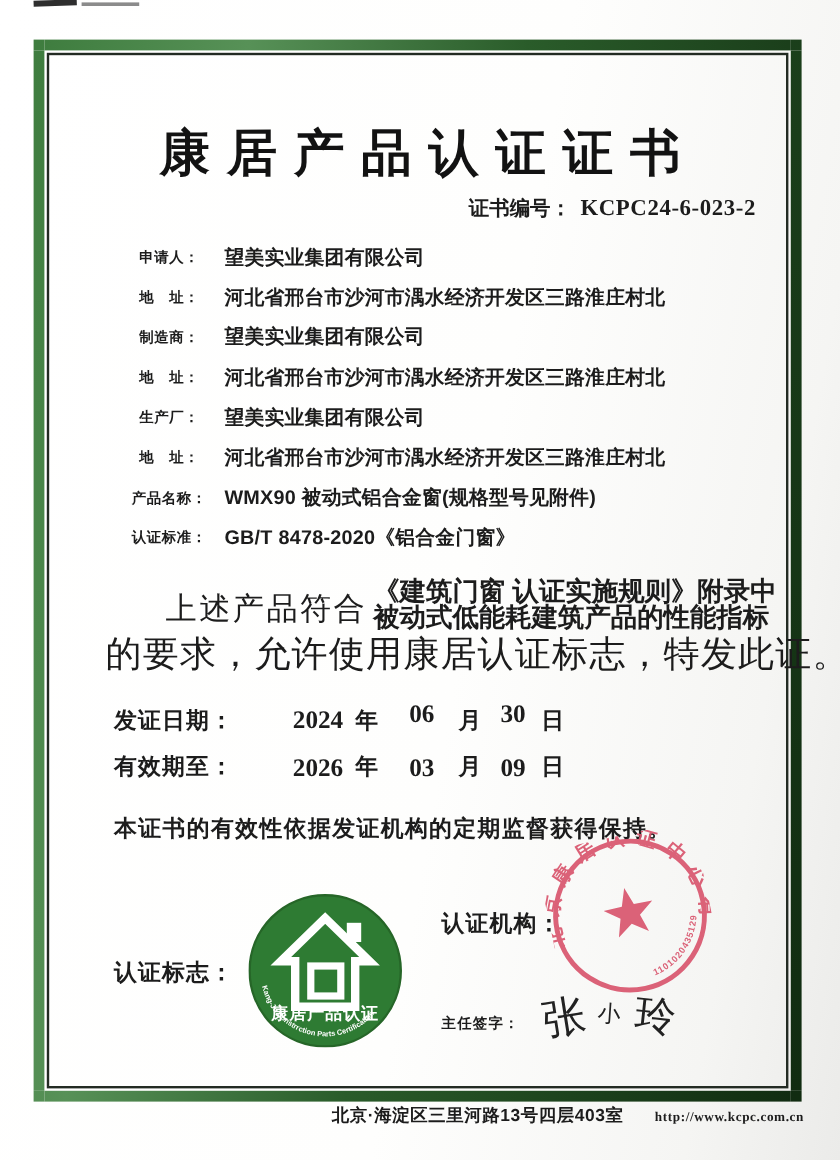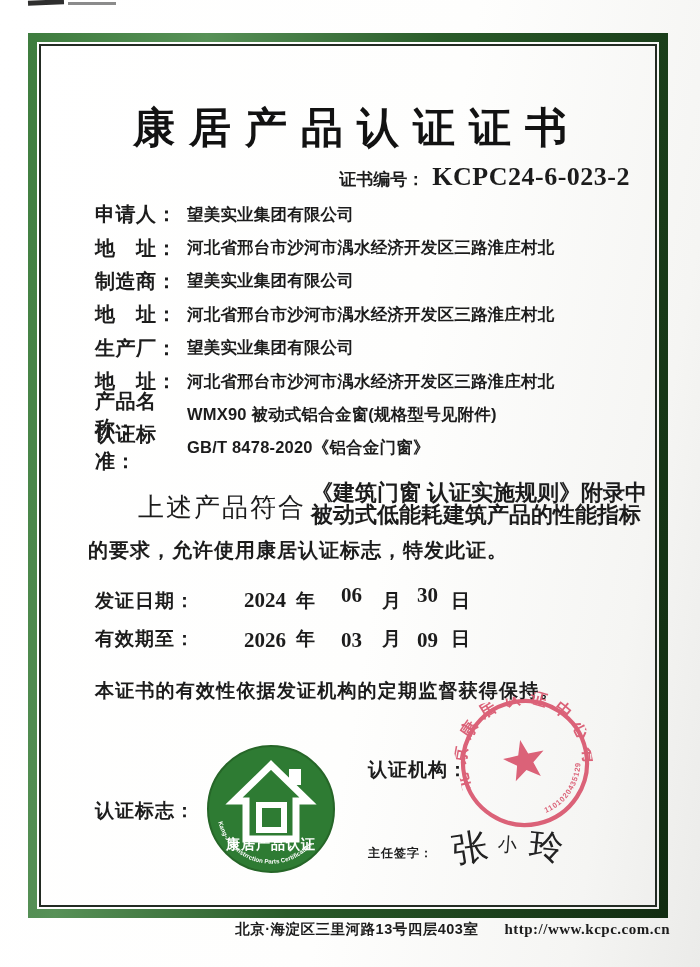--- a/index.html
+++ b/index.html
@@ -24,32 +24,32 @@
   }
   .frame-inner{position:absolute;inset:2px;border:2px solid #232b23;}
   
   .title{
     position:absolute;top:100px;left:0;width:700px;text-align:center;
     font-size:42px;font-weight:900;letter-spacing:14px;text-indent:14px;color:#121212;
     white-space:nowrap;
   }
   .certno{position:absolute;top:162px;right:70px;white-space:nowrap;}
   .certno-label{font-size:17px;font-weight:700;}
-  .certno-val{font-family:"Liberation Serif","DejaVu Serif",serif;font-size:26px;font-weight:700;margin-left:8px;letter-spacing:.5px;}
+  .certno-val{font-family:"Liberation Serif","DejaVu Serif",serif;font-size:19px;font-weight:700;margin-left:8px;letter-spacing:.5px;}
   
   .fields{position:absolute;left:95px;top:198px;right:40px;}
   .frow{display:flex;align-items:center;height:33.4px;}
-  .flabel{width:92px;flex:none;font-size:20px;font-weight:700;letter-spacing:.5px;}
+  .flabel{width:92px;flex:none;font-size:12px;font-weight:700;letter-spacing:.5px;text-align:center;}
   .fvalue{font-size:16.5px;font-weight:600;letter-spacing:.2px;white-space:nowrap;}
   
   .stmt{position:absolute;left:88px;top:482px;width:575px;}
   .stmt-top{display:flex;align-items:flex-end;}
   .stmt-lead{font-size:26px;font-weight:400;letter-spacing:2px;margin-left:50px;white-space:nowrap;}
   .stmt-inset{margin-left:5px;font-size:22px;font-weight:600;line-height:21.5px;white-space:nowrap;}
-  .stmt-tail{font-size:20px;font-weight:700;letter-spacing:1px;margin-top:12px;white-space:nowrap;}
+  .stmt-tail{font-size:30px;font-weight:400;letter-spacing:1px;white-space:nowrap;}
   
   .dates{position:absolute;left:95px;top:588px;}
   .drow{display:flex;align-items:baseline;height:38px;white-space:nowrap;}
   .dlabel{font-size:19px;font-weight:700;width:125px;flex:none;letter-spacing:1px;}
   .dnum{font-family:"Liberation Serif","DejaVu Serif",serif;font-size:21px;font-weight:700;position:relative;}
   .dunit{font-size:19px;font-weight:700;}
   .drow .dnum.year{margin-left:24px;}
   .drow .dunit.u-y{margin-left:10px;}
   .drow .dnum.month{margin-left:26px;}
   .drow .dunit.u-m{margin-left:20px;}
@@ -65,21 +65,21 @@
   .stamp-svg{position:absolute;left:458px;top:696px;width:134px;height:134px;transform:rotate(-12deg);opacity:.92;}
   .sig-label{position:absolute;left:368px;top:845px;font-size:12px;font-weight:700;letter-spacing:1px;}
   .signature{position:absolute;left:452px;top:824px;width:200px;color:#222;}
   .sig{display:inline-block;font-weight:400;}
   .sig.s1{font-size:36px;transform:rotate(-9deg);}
   .sig.s2{font-size:19px;transform:translateY(-9px) rotate(4deg);margin:0 12px 0 10px;}
   .sig.s3{font-size:34px;transform:rotate(6deg) translateY(-2px);}
   
   .footer{position:absolute;left:0;right:30px;top:920px;text-align:right;white-space:nowrap;}
   .footer-address{font-size:14.5px;font-weight:700;letter-spacing:.5px;}
-  .footer-url{font-family:"Liberation Serif","DejaVu Serif",serif;font-size:15px;font-weight:700;margin-left:26px;letter-spacing:.5px;}
+  .footer-url{font-family:"Liberation Serif","DejaVu Serif",serif;font-size:11px;font-weight:700;margin-left:26px;letter-spacing:.5px;}
 </style>
 </head>
 <body>
 
 <div class="page">
 
   <div class="smudge1"></div>
   <div class="smudge2"></div>
 
   <div class="frame">

